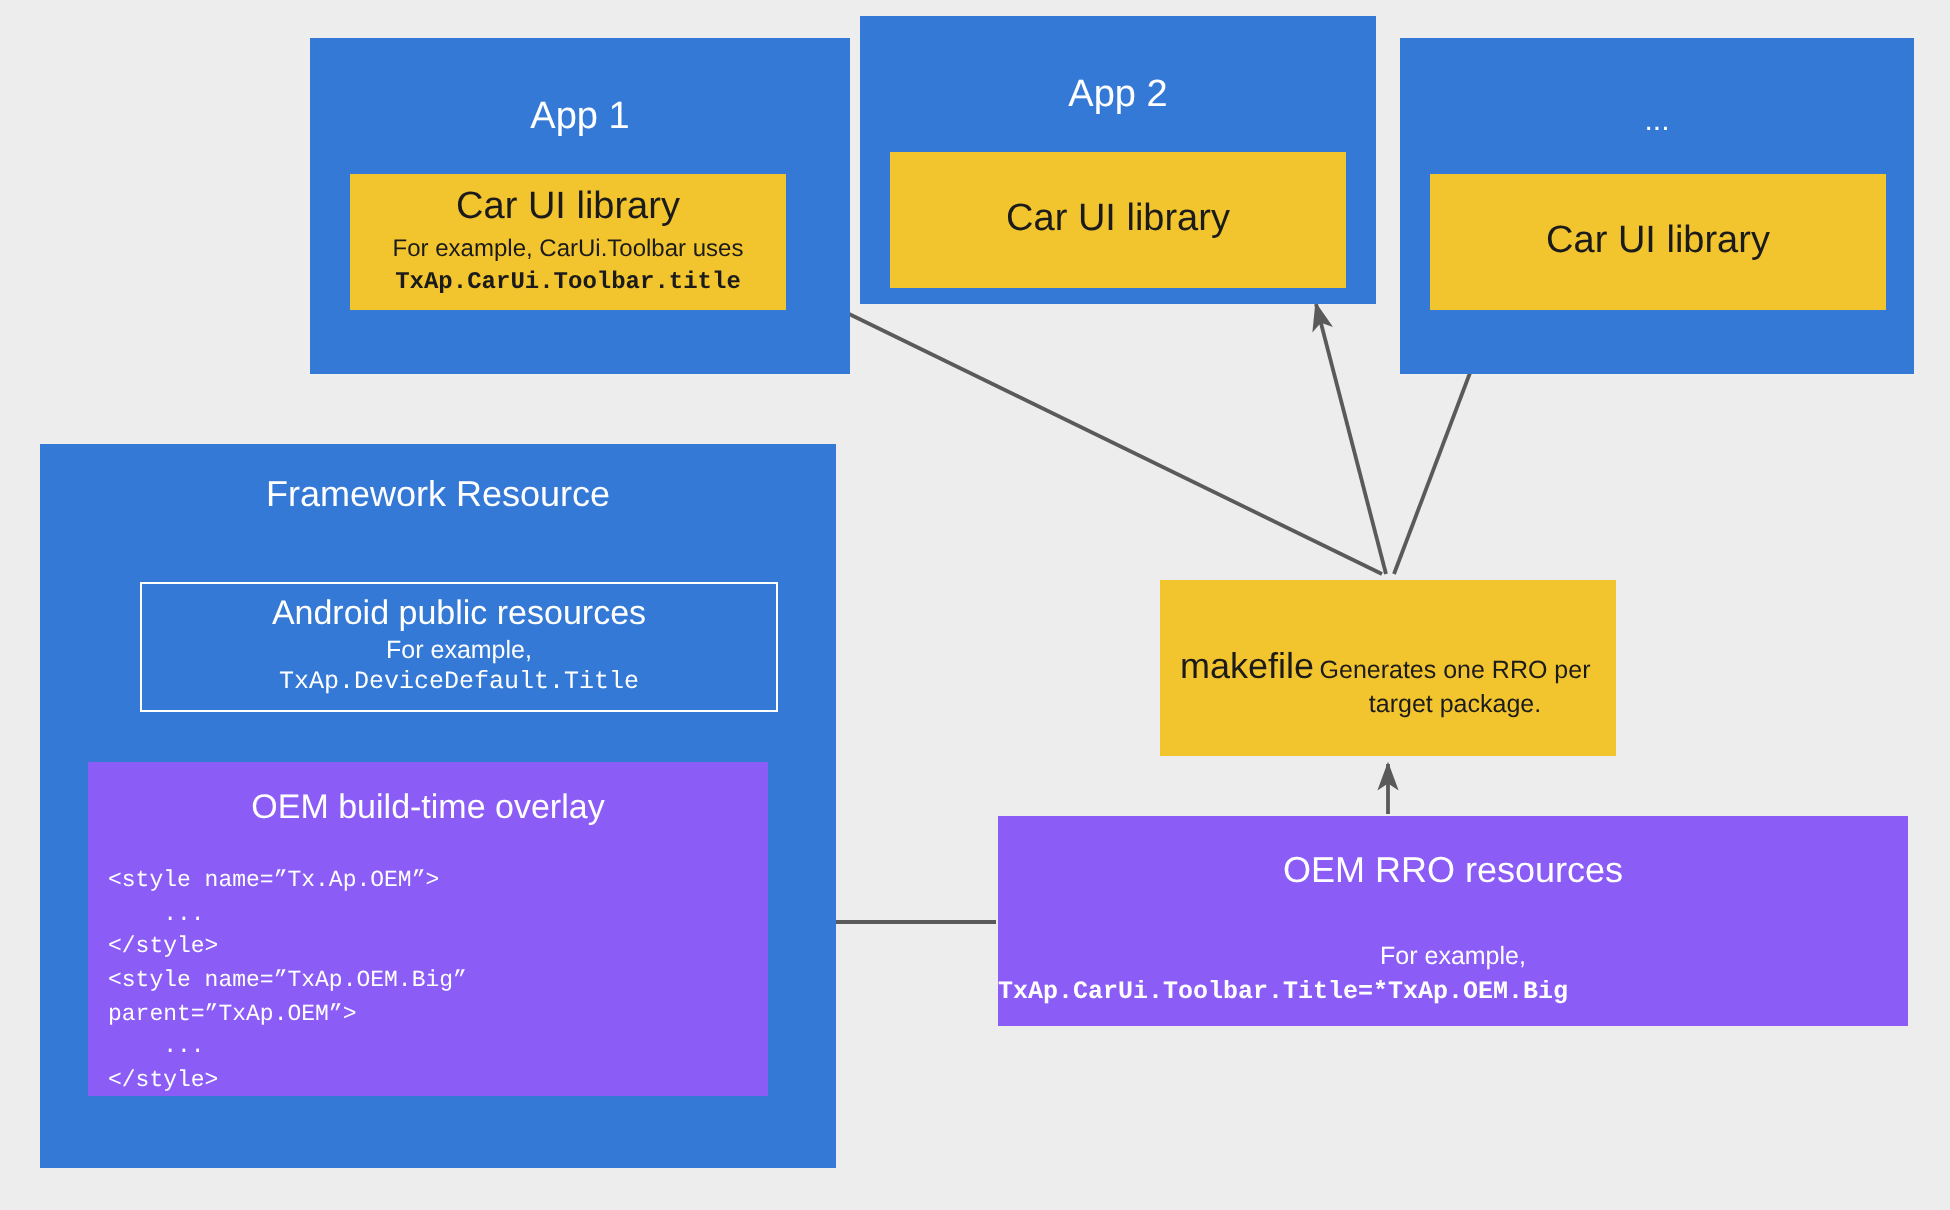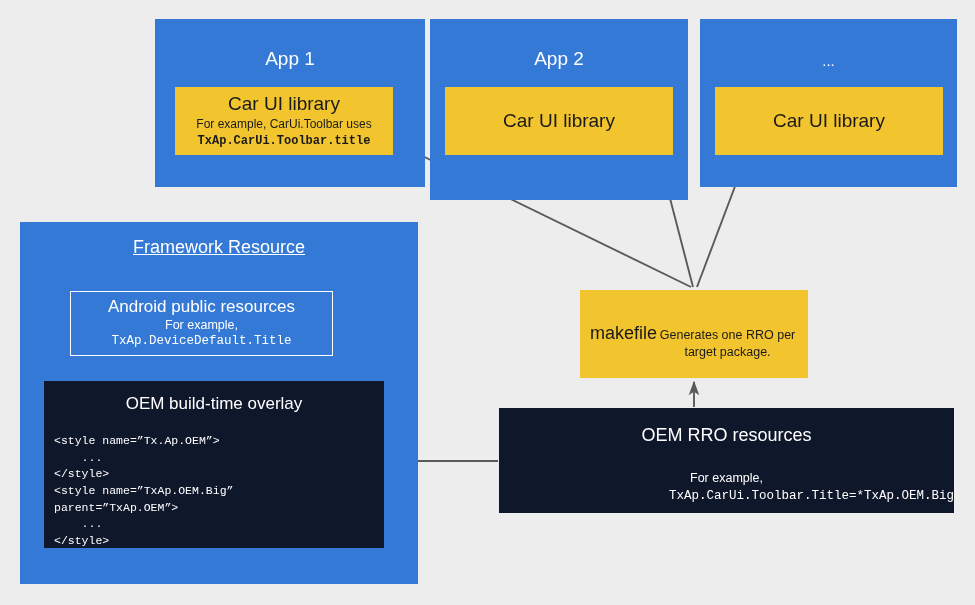--- a/index.html
+++ b/index.html
@@ -23,21 +23,21 @@
     height: 605px;
   }
 
   .box {
     position: absolute;
     box-sizing: border-box;
   }
 
   .blue   { background: #3579d6; }
   .yellow { background: #f2c42e; }
-  .green  { background: #0f172a; padding-left: 19px; }
+  .green  { background: #8b5cf6; padding-left: 19px; }
 
   
   .app-box {
     display: block;
   }
   .app-title {
     position: absolute;
     top: 0;
     left: 0;
     right: 0;
@@ -75,21 +75,20 @@
   
   .fw-title {
     position: absolute;
     top: 0;
     left: 0;
     right: 0;
     text-align: center;
     color: #ffffff;
     font-size: 18px;
     line-height: 1;
-    text-decoration: underline;
   }
 
   .outlined {
     border: 1.5px solid #ffffff;
     background: transparent;
     display: flex;
     flex-direction: column;
     align-items: center;
     justify-content: center;
     color: #ffffff;
@@ -169,26 +168,27 @@
     right: 0;
     text-align: center;
     color: #ffffff;
     font-size: 12.5px;
     line-height: 1.4;
   }
   .rro-code {
     position: absolute;
     top: 80px;
     left: 0;
-    right: 0;
-    text-align: right;
+    right: 14px;
+    text-align: left;
     color: #ffffff;
     font-family: "Liberation Mono", monospace;
     font-size: 12.5px;
     line-height: 1.4;
+    font-weight: bold;
   }
 </style>
 </head>
 <body>
 
 <svg id="canvas" viewBox="0 0 975 605" xmlns="http://www.w3.org/2000/svg">
   <defs>
     <marker id="ah" markerWidth="9" markerHeight="9" refX="7.4" refY="3.2" orient="auto" markerUnits="strokeWidth">
       <path d="M0.4,0.4 L8,3.2 L0.4,6 L2.3,3.2 Z" fill="#5a5a5a"></path>
     </marker>
@@ -208,40 +208,40 @@
 <div class="box blue app-box" style="left:155px; top:19px; width:270px; height:168px;">
   <div class="app-title" style="top:30px;">App 1</div>
 
   <div class="box yellow lib-chip" style="left:20px; top:68px; width:218px; height:68px;">
     <div class="lib-title">Car UI library</div>
     <div class="lib-sub">For example, CarUi.Toolbar uses</div>
     <div class="lib-code">TxAp.CarUi.Toolbar.title</div>
   </div>
 </div>
 
-<div class="box blue app-box" style="left:430px; top:19px; width:258px; height:181px;">
+<div class="box blue app-box" style="left:430px; top:8px; width:258px; height:144px;">
   <div class="app-title" style="top:30px;">App 2</div>
 
   <div class="box yellow lib-chip" style="left:15px; top:68px; width:228px; height:68px;">
     <div class="lib-title">Car UI library</div>
   </div>
 </div>
 
 <div class="box blue app-box" style="left:700px; top:19px; width:257px; height:168px;">
   <div class="app-title" style="top:34px; font-size:15px;">...</div>
 
   <div class="box yellow lib-chip" style="left:15px; top:68px; width:228px; height:68px;">
     <div class="lib-title">Car UI library</div>
   </div>
 </div>
 
 <div class="box blue" style="left:20px; top:222px; width:398px; height:362px;">
   <div class="fw-title" style="top:16px;">Framework Resource</div>
 
-  <div class="box outlined" style="left:50px; top:69px; width:263px; height:65px;">
+  <div class="box outlined" style="left:50px; top:69px; width:319px; height:65px;">
     <div class="o-title">Android public resources</div>
     <div class="o-sub">For example,</div>
     <div class="o-code">TxAp.DeviceDefault.Title</div>
   </div>
 
   <div class="box green" style="left:24px; top:159px; width:340px; height:167px;">
     <div class="overlay-head">OEM build-time overlay</div>
     <div class="overlay-code">&lt;style name=”Tx.Ap.OEM”&gt;
     ...
 &lt;/style&gt;

